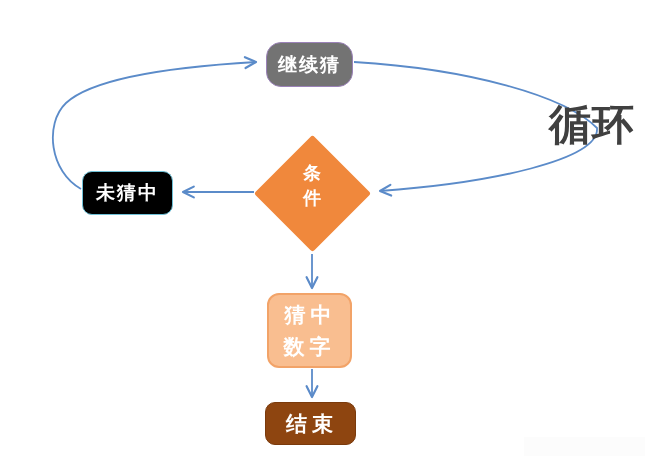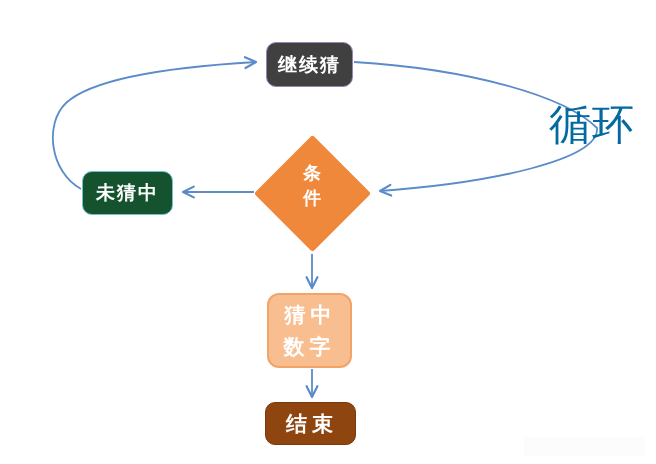--- a/index.html
+++ b/index.html
@@ -24,23 +24,23 @@
     display: flex;
     align-items: center;
     justify-content: center;
     color: #ffffff;
     font-weight: bold;
     text-align: center;
   }
   .node-continue {
     left: 266px; top: 42px;
     width: 87px; height: 45px;
-    background: #404040;
+    background: #737373;
     border: 1px solid #9B82B8;
-    border-radius: 10px;
+    border-radius: 15px;
     font-size: 19px;
     letter-spacing: 2px;
   }
   .diamond-shape {
     position: absolute;
     left: 271px; top: 152px;
     width: 83px; height: 83px;
     background: #F0883C;
     border-radius: 3px;
     transform: rotate(45deg);
@@ -52,21 +52,21 @@
     color: #ffffff;
     font-weight: bold;
     font-size: 18px;
     line-height: 1.4;
     text-align: center;
     word-break: break-all;
   }
   .node-notguessed {
     left: 82px; top: 171px;
     width: 91px; height: 44px;
-    background: #14532d;
+    background: #000000;
     border: 1px solid #6FC1D7;
     border-radius: 10px;
     font-size: 19px;
     letter-spacing: 2px;
   }
   .node-guessed {
     left: 267px; top: 293px;
     width: 85px; height: 75px;
     background: #F9BE90;
     border: 2px solid #F2A368;
@@ -88,22 +88,22 @@
     border: 1px solid #7A3A0C;
     border-radius: 10px;
     font-size: 21px;
     letter-spacing: 5px;
     text-indent: 3px;
   }
   .loop-label {
     position: absolute;
     left: 549px; top: 102px;
     font-size: 42px;
-    font-weight: 400;
-    color: #0369a1;
+    font-weight: 700;
+    color: #404040;
     letter-spacing: 1px;
     line-height: 1.1;
   }
   .watermark-area {
     position: absolute;
     left: 524px; top: 437px;
     width: 121px; height: 19px;
     background: #FCFCFC;
   }
 </style>

